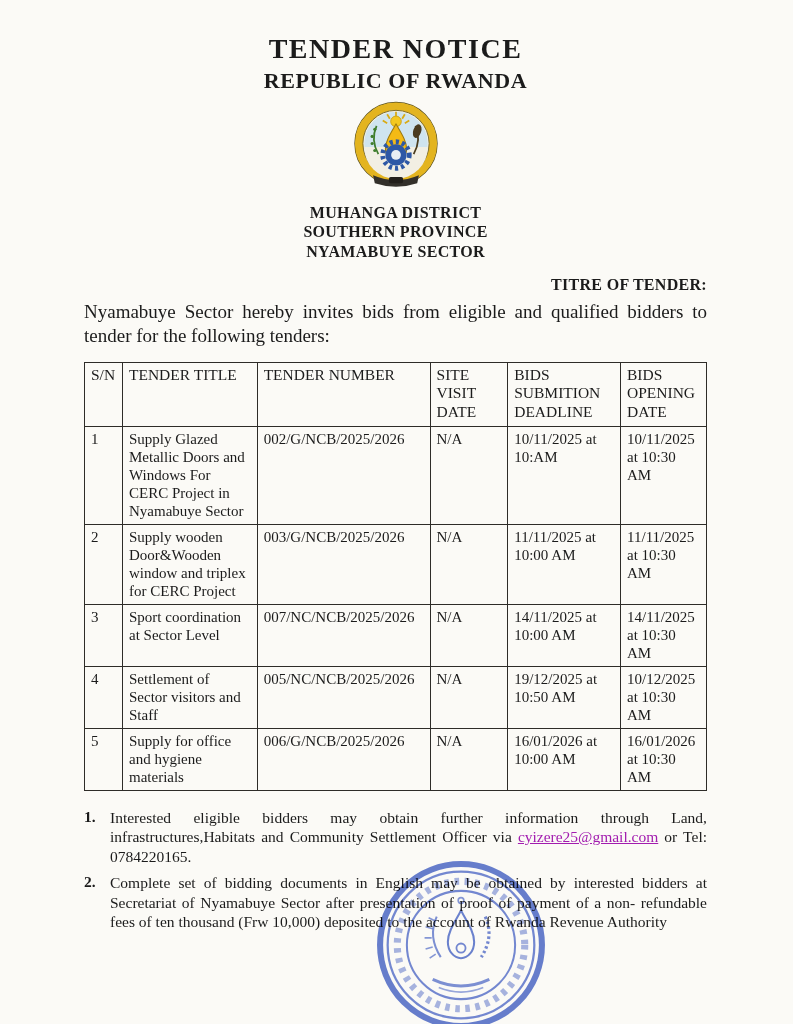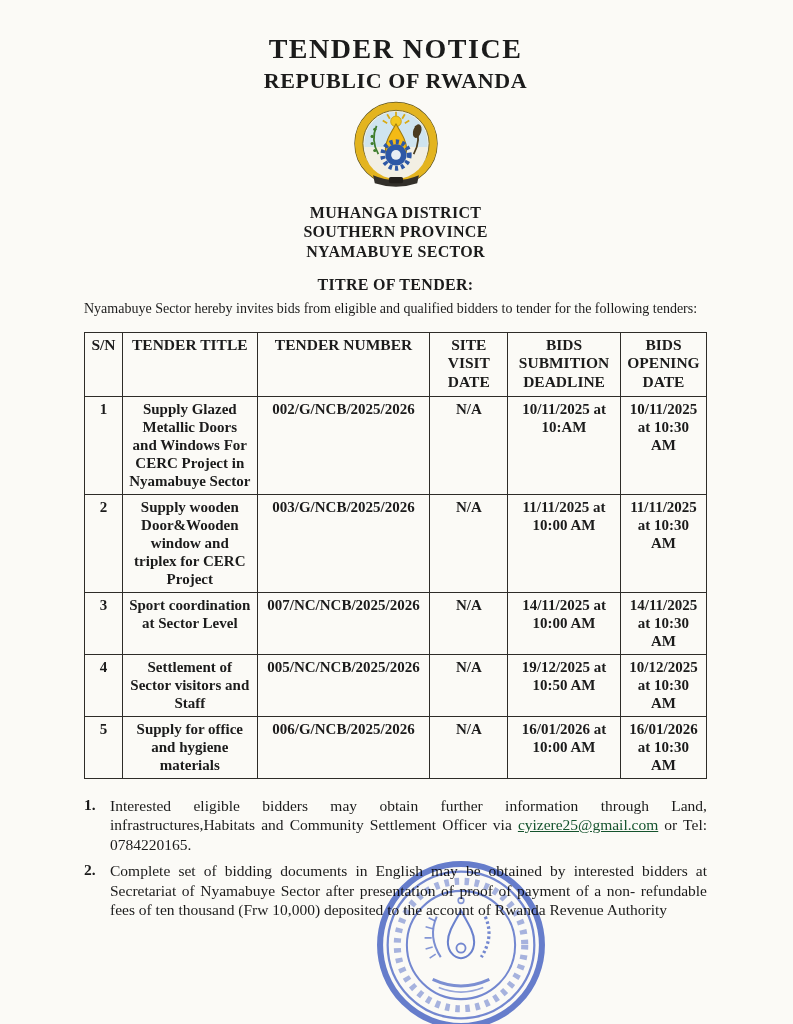--- a/index.html
+++ b/index.html
@@ -20,47 +20,47 @@
   .country {
     text-align: center; font-size: 22px; font-weight: bold;
     letter-spacing: .6px; margin-top: 3px;
   }
   .emblem-wrap { text-align: center; margin-top: 5px; height: 98px; }
   .admin-block {
     text-align: center; font-weight: bold; font-size: 16px;
     line-height: 1.22; margin-top: 6px; letter-spacing: .3px;
   }
   .tender-heading {
-    text-align: center; font-weight: bold; font-size: 16px;
+    text-align: right; font-weight: bold; font-size: 16px;
     margin-top: 15px; letter-spacing: .3px;
   }
   .intro {
-    font-size: 14px; text-align: justify; line-height: 1.25;
+    font-size: 19px; text-align: justify; line-height: 1.25;
     margin-top: 6px;
   }
   table.tenders {
     width: 100%; border-collapse: collapse; margin-top: 14px;
     font-size: 15px; line-height: 1.2;
   }
   table.tenders th, table.tenders td {
     border: 1.5px solid #2e2c28;
     padding: 3px 6px 4px 6px;
-    vertical-align: top; text-align: center; font-weight: bold;
+    vertical-align: top; text-align: left; font-weight: normal;
   }
   table.tenders th { font-size: 15.5px; }
   td.justify, th.justify { text-align: justify; margin-left: 28px; }
   .notes { margin-top: 17px; }
   .note { display: flex; margin-bottom: 7px; }
   .note-num {
     width: 26px; flex: 0 0 26px; font-weight: bold; font-size: 15.5px;
   }
   .note-text {
     flex: 1; font-size: 15.5px; text-align: justify; line-height: 1.26;
   }
-  .email-link { color: #14532d; text-decoration: underline; cursor: pointer; }
+  .email-link { color: #a21caf; text-decoration: underline; cursor: pointer; }
   .stamp {
     position: absolute; left: 374px; top: 858px;
     width: 174px; height: 174px;
     opacity: .85; mix-blend-mode: multiply;
     pointer-events: none;
   }
 </style>
 </head>
 <body>
 

